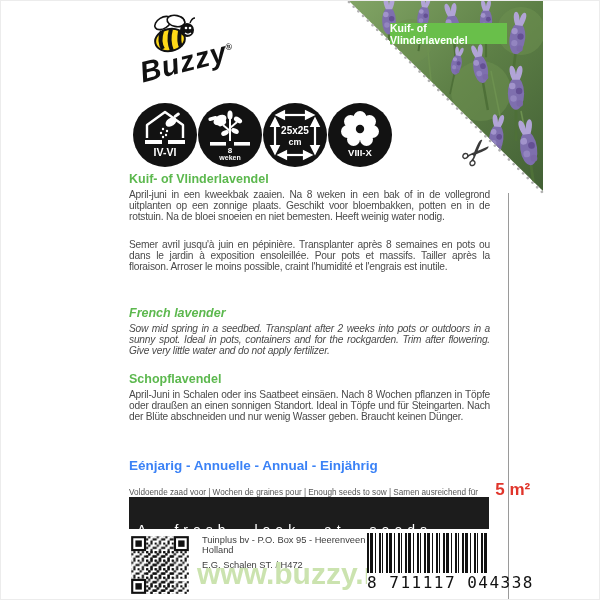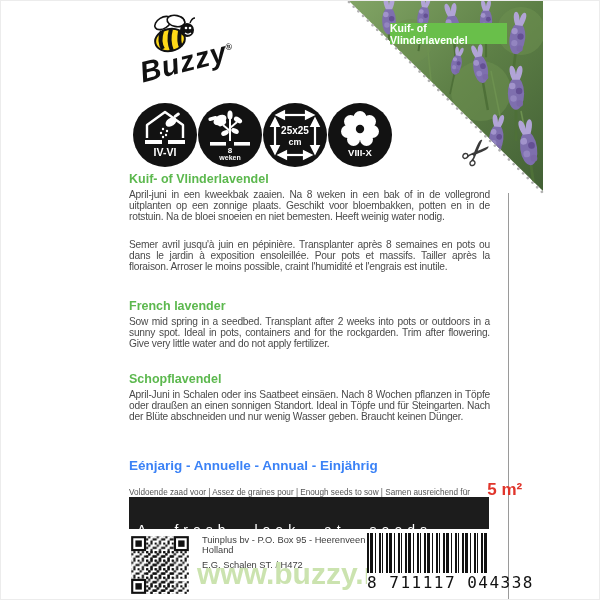--- a/index.html
+++ b/index.html
@@ -26,21 +26,21 @@
   .scissors{position:absolute;left:452px;top:128px;width:48px;height:48px;font-size:36px;
             color:#3a3a3a;transform:rotate(-45deg);line-height:48px;text-align:center;}
 
   
   .icon-circle{position:absolute;top:102px;width:64px;height:64px;border-radius:50%;background:#121212;}
   .ic1{left:132px;} .ic2{left:197px;} .ic3{left:262px;} .ic4{left:327px;}
   .icon-circle svg{display:block;}
 
   
   .section{position:absolute;left:128px;width:361px;}
-  .s-nl{top:171px;} .s-fr{top:238px;} .s-en{top:298px;} .s-de{top:371px;}
+  .s-nl{top:171px;} .s-fr{top:238px;} .s-en{top:305px;font-style:italic;} .s-de{top:371px;}
   .sec-h{color:#5cb84e;font-weight:bold;font-size:12.5px;margin:0 0 3px 0;}
   .sec-p{color:#4a4a4a;font-size:10.2px;line-height:11px;letter-spacing:-0.2px;
          text-align:justify;margin:0;}
 
   .lifecycle{position:absolute;left:128px;top:457px;width:361px;color:#3b82f6;
              font-weight:bold;font-size:13.5px;}
   .seedline{position:absolute;left:128px;top:479px;width:364px;font-size:8.2px;color:#555;
             white-space:nowrap;}
   .seedline .val{color:#e0352b;font-weight:bold;font-size:17px;margin-left:15px;}
 
@@ -240,21 +240,21 @@
     <p class="sec-p">Sow mid spring in a seedbed. Transplant after 2 weeks into pots or outdoors in a sunny spot. Ideal in pots, containers and for the rockgarden. Trim after flowering. Give very little water and do not apply fertilizer.</p>
   </div>
   <div class="section s-de">
     <div class="sec-h">Schopflavendel</div>
     <p class="sec-p">April-Juni in Schalen oder ins Saatbeet einsäen. Nach 8 Wochen pflanzen in Töpfe oder draußen an einen sonnigen Standort. Ideal in Töpfe und für Steingarten. Nach der Blüte abschneiden und nur wenig Wasser geben. Braucht keinen Dünger.</p>
   </div>
 
   <div class="lifecycle">Eénjarig - Annuelle - Annual - Einjährig</div>
 
   <div class="seedline">
-    <span>Voldoende zaad voor | Assez de graines pour | Enough seeds to sow | Samen ausreichend für</span>
+    <span>Voldoende zaad voor | Wochen de graines pour | Enough seeds to sow | Samen ausreichend für</span>
     <span class="val">5 m²</span>
   </div>
 
   <div class="tagbar">
     <span class="tagtext">A fresh look at seeds</span>
   </div>
 
   <svg class="qr" viewBox="0 0 29 29">
     <defs>
       <pattern id="qrm" width="4" height="4" patternUnits="userSpaceOnUse">

